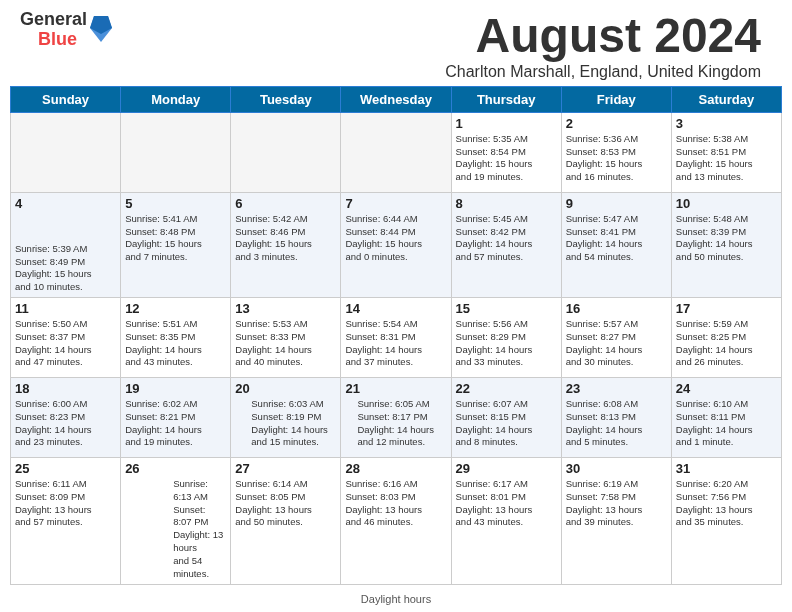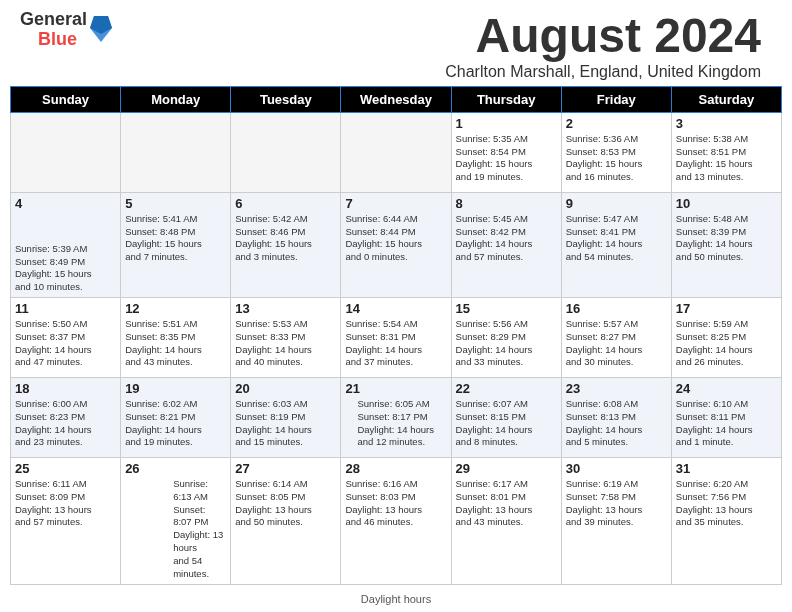--- a/index.html
+++ b/index.html
@@ -48,21 +48,21 @@
       padding: 0 10px 5px 10px;
     }
     
     table {
       width: 100%;
       border-collapse: collapse;
       table-layout: fixed;
     }
     
     .day-header {
-      background-color: #000000;
+      background-color: #0369a1;
       color: #fff;
       padding: 5px 2px;
       font-size: 13px;
       font-weight: bold;
       border: 1px solid #2b7dd4;
     }
     
     .day-cell {
       border: 1px solid #ccc;
       vertical-align: top;
@@ -278,21 +278,21 @@
           </td>
           <td class="day-cell alt-row">
             <div class="day-number">19</div>
             <div class="day-info" style="white-space: pre-line;">Sunrise: 6:02 AM
 Sunset: 8:21 PM
 Daylight: 14 hours
 and 19 minutes.</div>
           </td>
           <td class="day-cell alt-row">
             <div class="day-number">20</div>
-            <div class="day-info" style="white-space: pre-line;">Sunrise: 6:03 AM
+            <div class="day-info" style="white-space: pre-line; margin-left: 16px;">Sunrise: 6:03 AM
 Sunset: 8:19 PM
 Daylight: 14 hours
 and 15 minutes.</div>
           </td>
           <td class="day-cell alt-row">
             <div class="day-number">21</div>
             <div class="day-info" style="white-space: pre-line; margin-left: 12px;">Sunrise: 6:05 AM
 Sunset: 8:17 PM
 Daylight: 14 hours
 and 12 minutes.</div>

